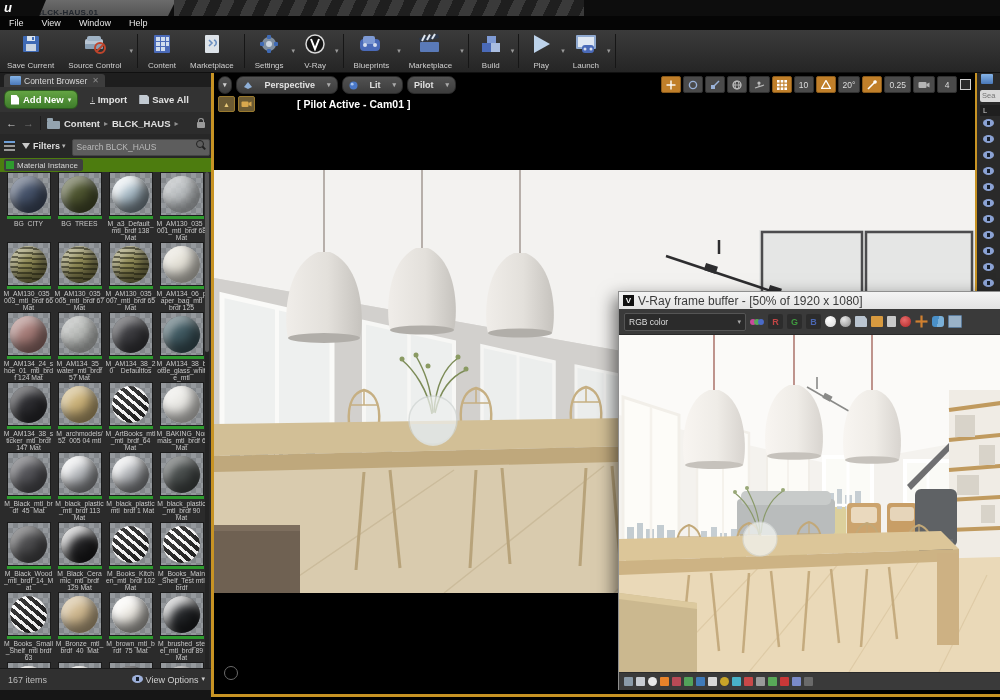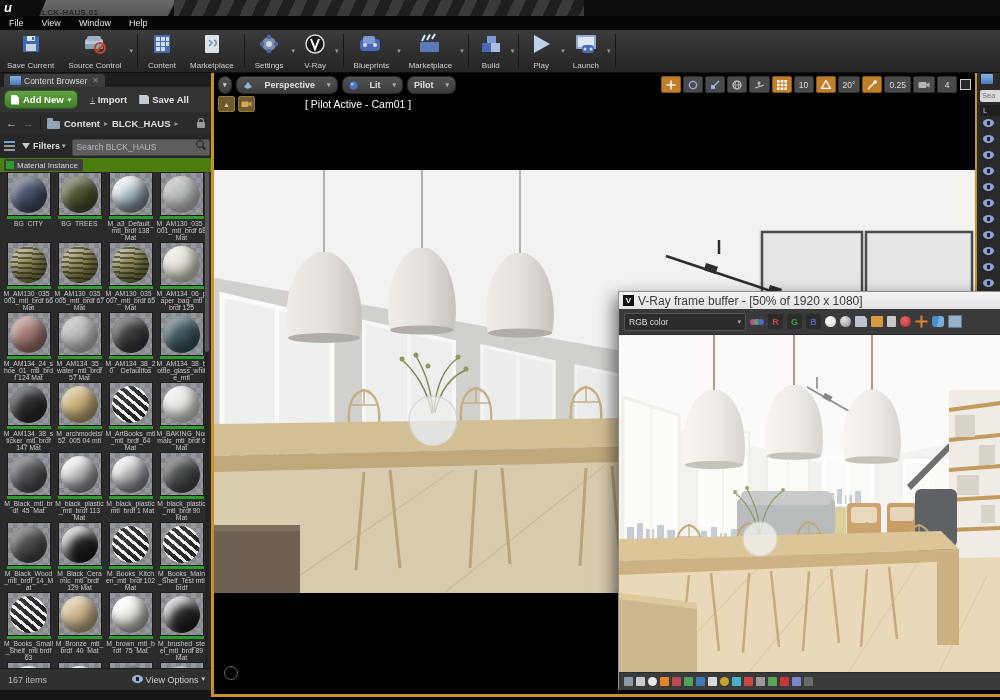--- a/index.html
+++ b/index.html
@@ -114,21 +114,21 @@
           font-size:9px;font-weight:bold;}
   #vp-toolbar{left:4px;top:4px;display:flex;gap:4px;z-index:6;}
   #vp-topright{right:18px;top:4px;display:flex;gap:2px;align-items:center;z-index:6;}
   .vp-chip{height:15px;min-width:10px;background:#4a4a4a;border:1px solid #303030;border-radius:2px;color:#ddd;
            font-size:8.5px;display:flex;align-items:center;justify-content:center;padding:0 4px;}
   .vp-chip.orange-chip{background:#c07f2a;border-color:#8a5a1a;color:#fff;}
   #vp-max{right:4px;top:7px;width:9px;height:9px;border:1.5px solid #cfcfcf;background:#2a2a2a;z-index:6;}
   #pilot-row{left:4px;top:24px;display:flex;align-items:center;gap:3px;z-index:6;}
   .pilot-chip{width:15px;height:14px;background:#6b5a33;border:1px solid #9a7a2e;border-radius:2px;
               display:flex;align-items:center;justify-content:center;color:#e8c87a;font-size:7px;}
-  #pilot-text{color:#fff;font-size:10.5px;font-weight:normal;margin-left:20px;padding-left:27px;}
+  #pilot-text{color:#fff;font-size:10.5px;font-weight:bold;margin-left:12px;padding-left:27px;}
   #vp-circle{left:10px;bottom:14px;width:12px;height:12px;border:1.5px solid #6a6a6a;border-radius:50%;z-index:6;}
 
   
   #outliner{left:977px;top:72px;width:23px;height:219px;background:#2a2a2a;z-index:12;}
   #ol-tab{margin:2px 0 0 4px;width:12px;height:10px;background:linear-gradient(#85b4e8,#4a78b8);border-radius:1px;}
   #ol-search{margin:4px 0 0 3px;width:26px;height:12px;background:#d9d9d9;border:none;border-radius:2px;
              font-size:7.5px;color:#555;padding:0 2px;outline:none;font-family:"Liberation Sans",sans-serif;}
   #ol-head{margin:3px 0 0 3px;width:24px;height:11px;background:#1f1f1f;color:#cfcfcf;font-size:7.5px;
            display:flex;align-items:center;padding-left:3px;}
   #ol-eyes{margin-top:3px;display:flex;flex-direction:column;gap:8px;align-items:center;}

